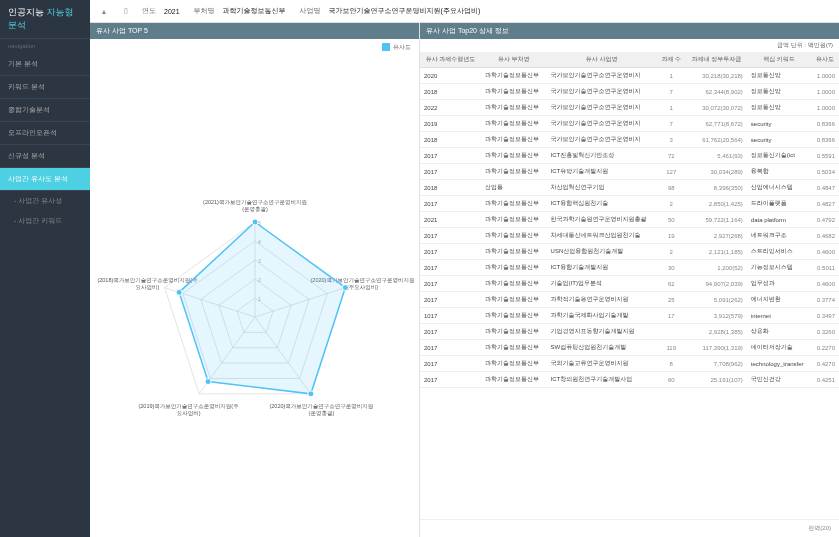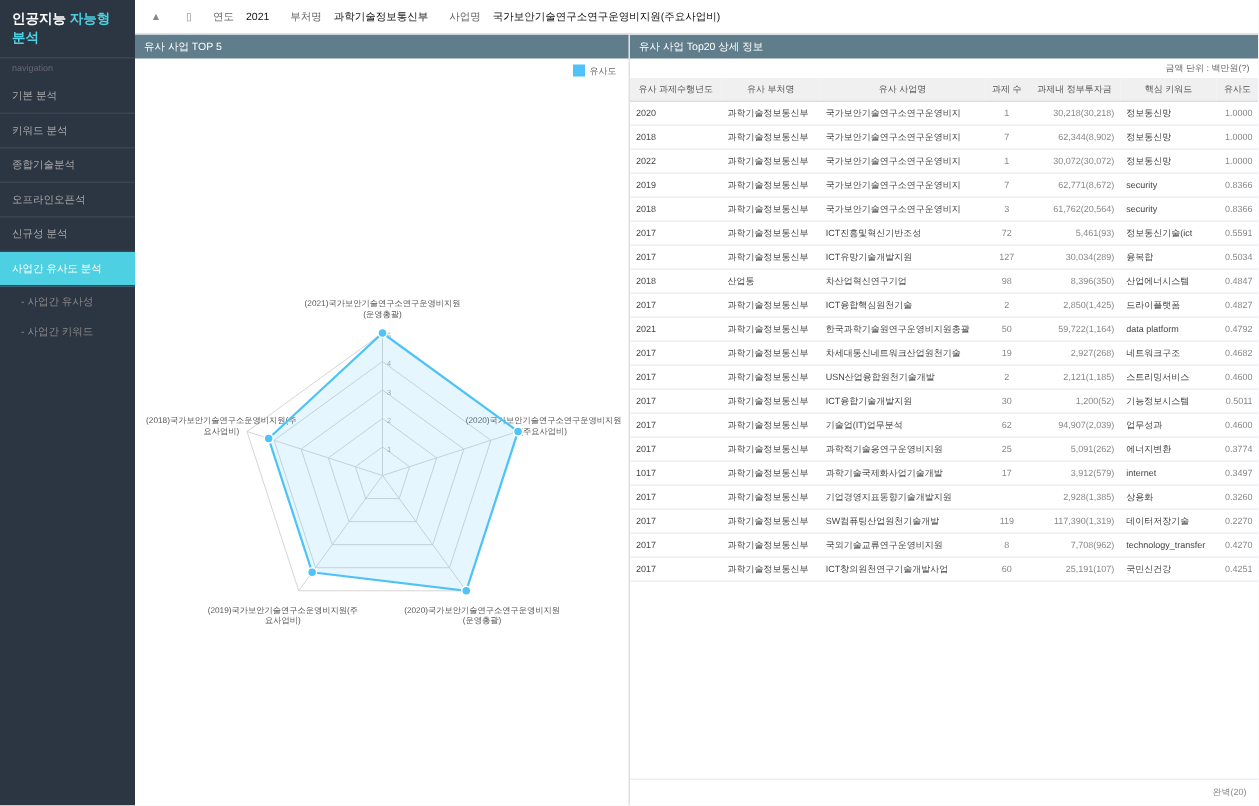--- a/index.html
+++ b/index.html
@@ -1,20 +1,20 @@
 <!DOCTYPE html>
 <html><head>
 <meta charset="utf-8">
 <style>
   * { margin: 0; padding: 0; box-sizing: border-box; }
   body { font-family: Arial, sans-serif; font-size: 8px; background: #fff; color: #333; }
   .app { display: flex; width: 839px; height: 537px; }
   
   .sidebar { width: 90px; background: #2c3542; color: #aaa; display: flex; flex-direction: column; }
-  .brand { padding: 6px 8px; font-size: 9px; color: #fff; border-bottom: 1px solid #3a4452; font-weight: bold; }
+  .brand { padding: 6px 8px; font-size: 9px; color: #fff; border-bottom: 1px solid #3a4452; }
   .brand .accent { color: #4dd0e1; }
   .nav-label { padding: 4px 8px; font-size: 6px; color: #667; }
   .nav-item { padding: 6px 8px; font-size: 7px; cursor: pointer; border-bottom: 1px solid #3a4452; }
   .nav-item.active { background: #4dd0e1; color: #fff; }
   .nav-sub { padding: 5px 14px; font-size: 7px; color: #888; cursor: pointer; }
   
   .main { flex: 1; display: flex; flex-direction: column; background: #f5f6f8; }
   .topbar { display: flex; align-items: center; gap: 10px; padding: 4px 8px; background: #fff; border-bottom: 1px solid #e0e0e0; font-size: 7px; }
   .topbar .field { display: flex; align-items: center; gap: 4px; }
   .topbar .label { color: #666; }

